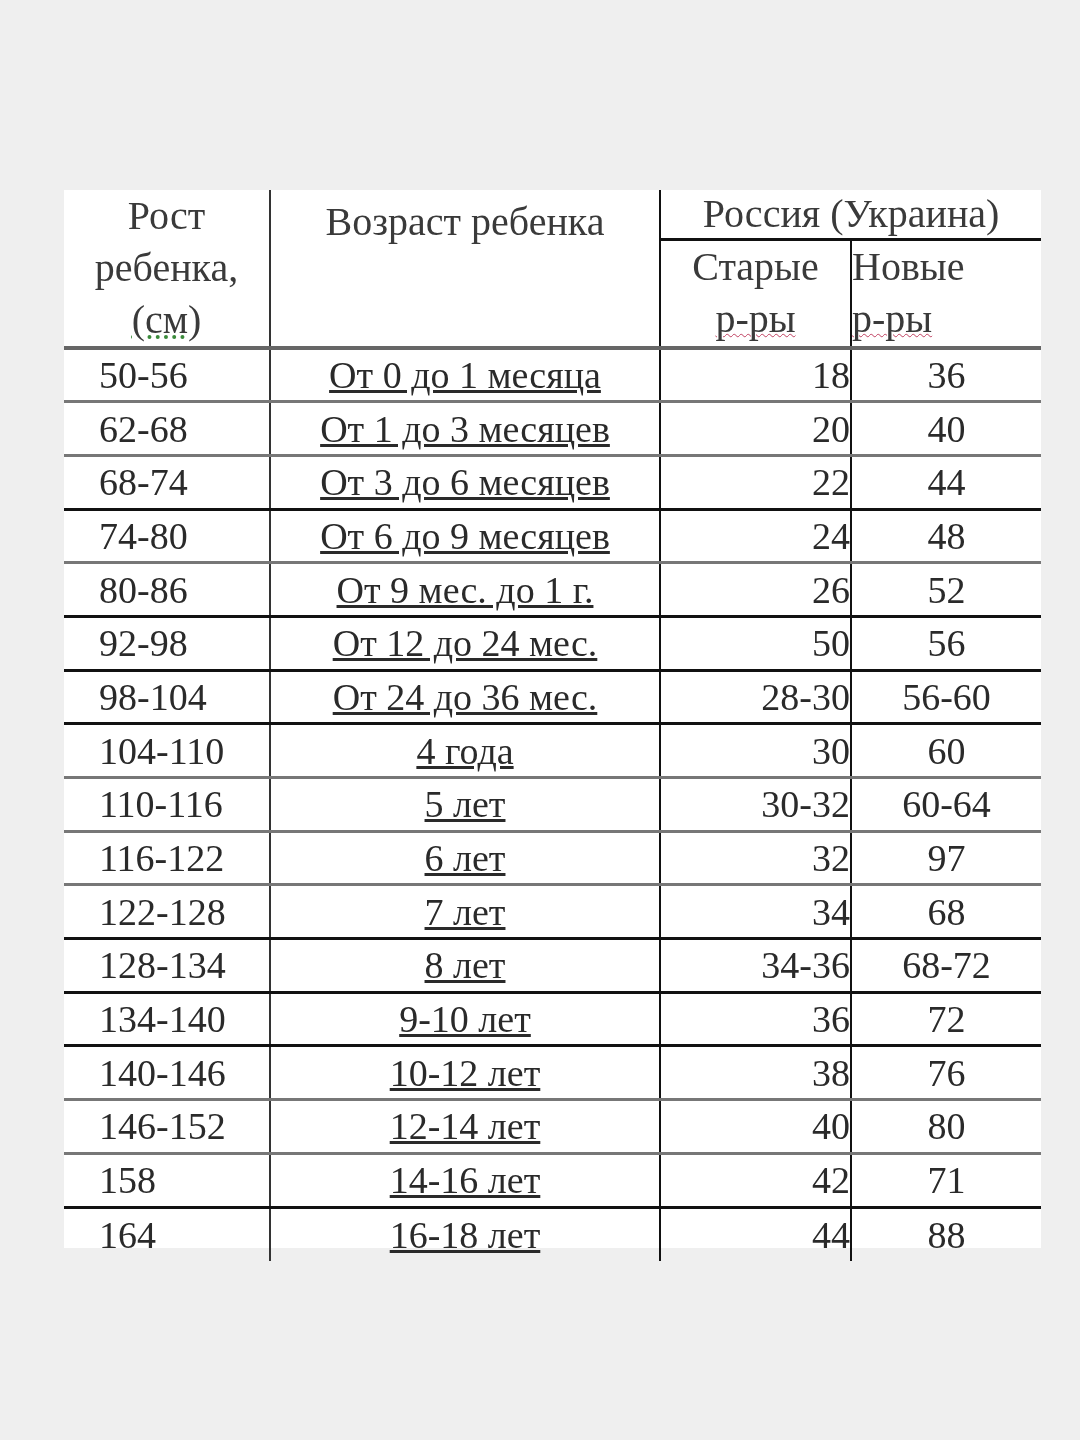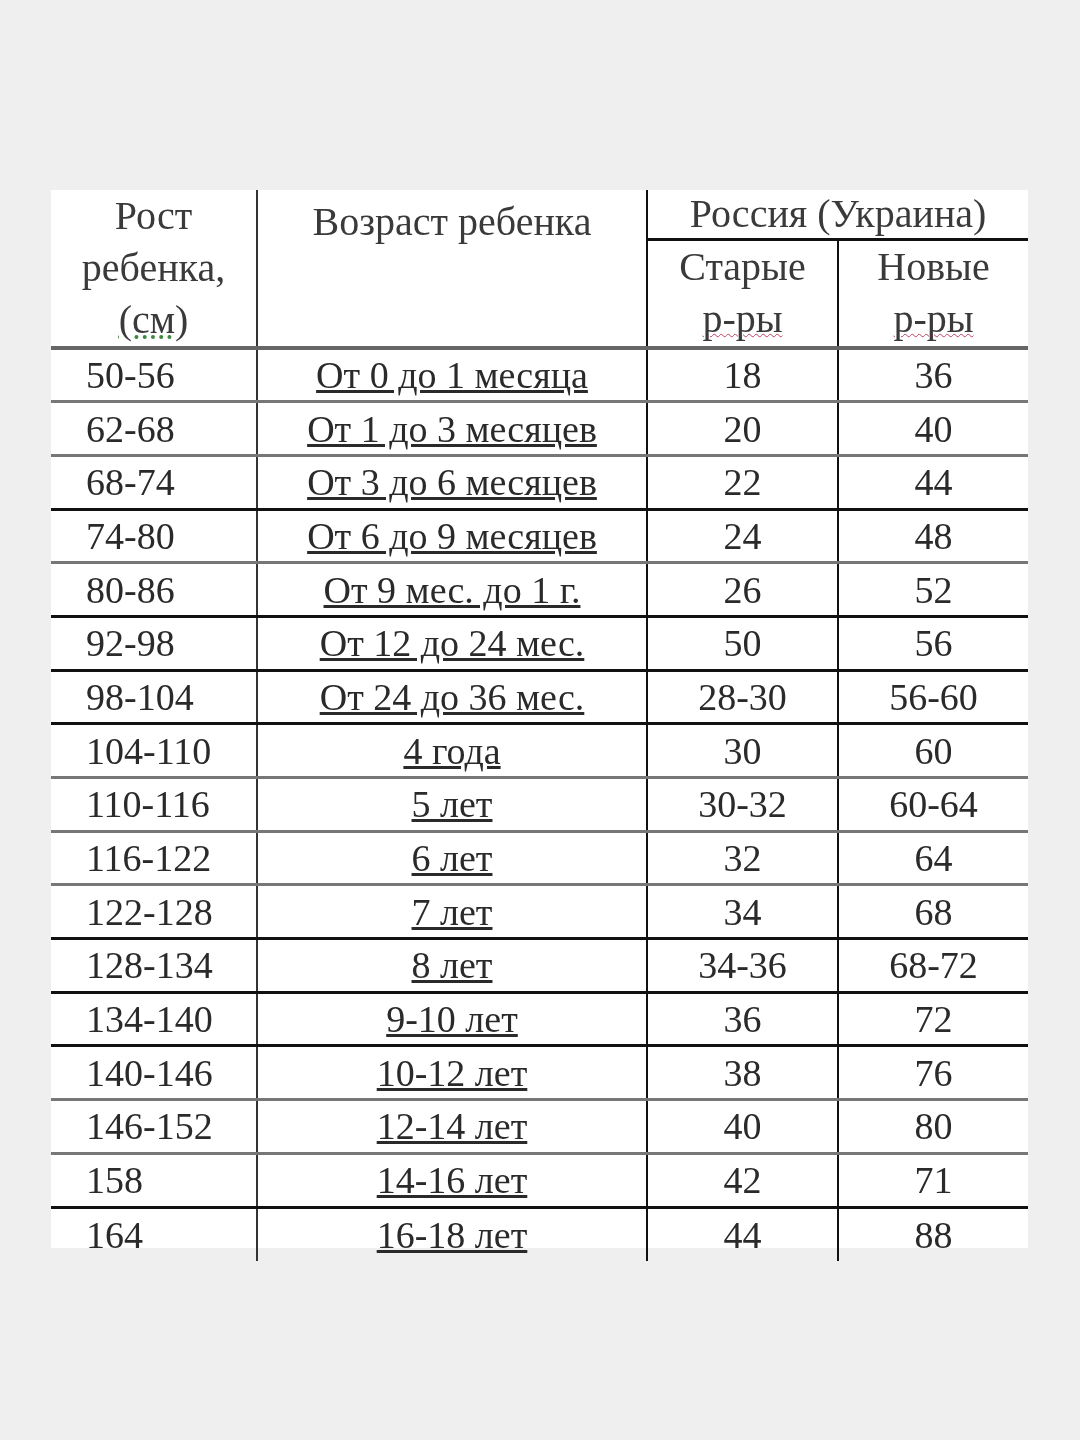--- a/index.html
+++ b/index.html
@@ -6,21 +6,21 @@
     body {
       width: 1080px; height: 1440px;
       background: #efefef;
       position: relative;
       overflow: hidden;
       font-family: "Liberation Serif", "DejaVu Serif", serif;
       color: #2a2a2a;
     }
     .table-wrap {
       position: absolute;
-      left: 51px; top: 190px;
+      left: 64px; top: 190px;
       width: 977px; height: 1058px;
       background: #ffffff;
     }
     table {
       border-collapse: collapse;
       width: 977px;
       table-layout: fixed;
     }
     col.c1 { width: 206px; }
     col.c2 { width: 390px; }
@@ -31,30 +31,30 @@
       font-weight: normal;
       font-size: 38px;
       line-height: 1;
       white-space: nowrap;
     }
     thead th { font-size: 40px; color: #3a3a3a; vertical-align: top; }
     .h-height { text-align: center; line-height: 52px; padding-top: 0px; border-right: 2px solid #333; }
     .h-age { text-align: center; padding-top: 12px; border-right: 2px solid #111; }
     .h-country { text-align: center; height: 48px; line-height: 48px; border-bottom: 3px solid #111; margin-left: 44px; }
     .h-old { text-align: center; line-height: 52px; border-right: 2px solid #111; height: 104px; }
-    .h-new { text-align: center; line-height: 52px; height: 104px; }
+    .h-new { text-align: left; line-height: 52px; height: 104px; }
     .spell { text-decoration: underline wavy #c04060; text-decoration-thickness: 1px; }
     .spell-g { text-decoration: underline dotted #3a8a3a; }
     tbody tr { height: 53.7px; }
     tbody tr td { border-top: 3px solid #777; }
     tbody tr.dark td { border-top-color: #111; }
     tbody tr:first-child td { border-top: 4px solid #666; }
     td.height { text-align: left; padding-left: 35px; border-right: 2px solid #333; }
     td.age { text-align: center; border-right: 2px solid #111; text-decoration: underline; }
-    td.old { text-align: center; border-right: 2px solid #111; }
+    td.old { text-align: right; border-right: 2px solid #111; }
     td.new { text-align: center; }
   </style>
 </head>
 <body>
 
 <div class="table-wrap">
   <table>
     <colgroup>
         <col class="c1">
         <col class="c2">
@@ -134,21 +134,21 @@
         <tr>
           <td class="height">110-116</td>
           <td class="age">5 лет</td>
           <td class="old">30-32</td>
           <td class="new">60-64</td>
         </tr>
         <tr>
           <td class="height">116-122</td>
           <td class="age">6 лет</td>
           <td class="old">32</td>
-          <td class="new">64</td>
+          <td class="new">97</td>
         </tr>
         <tr>
           <td class="height">122-128</td>
           <td class="age">7 лет</td>
           <td class="old">34</td>
           <td class="new">68</td>
         </tr>
         <tr class="dark">
           <td class="height">128-134</td>
           <td class="age">8 лет</td>

